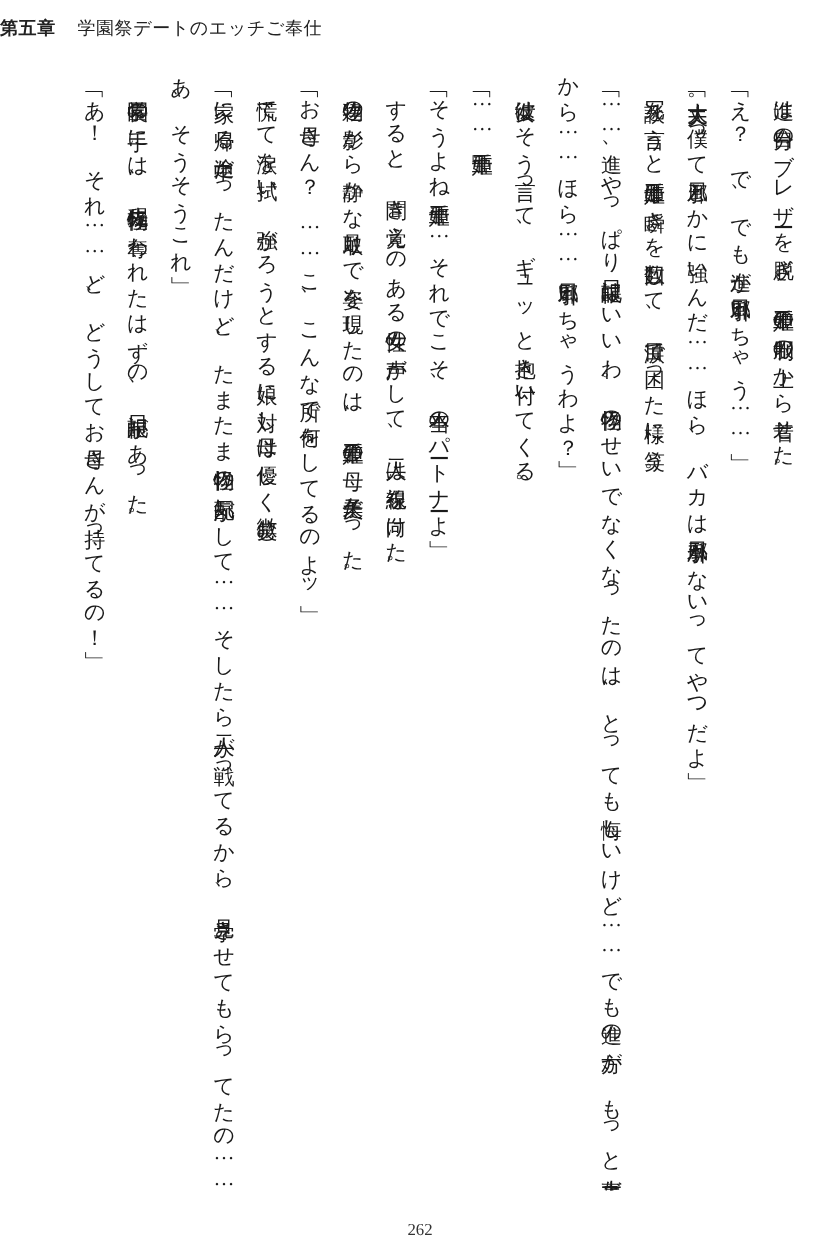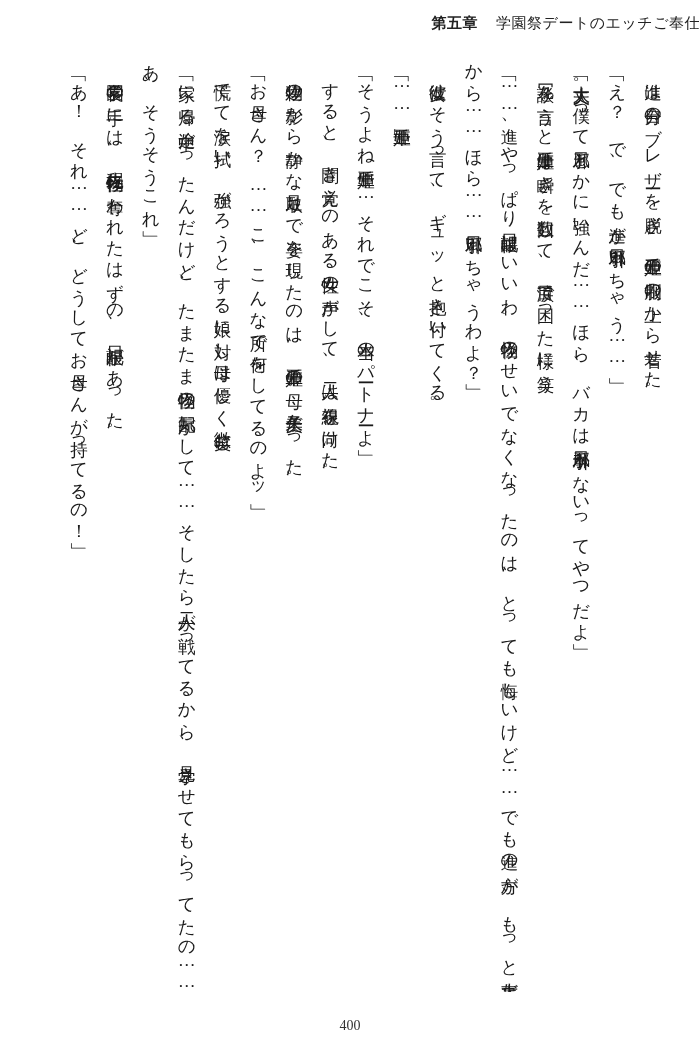--- a/index.html
+++ b/index.html
@@ -20,21 +20,21 @@
     height: 1050px;
     box-sizing: border-box;
     padding: 18px 26px 30px 26px;
   }
   
   .header {
     position: absolute;
     top: 14px;
     left: 0;
     width: 700px;
-    text-align: right;
+    text-align: left;
     font-size: 15px;
     letter-spacing: 0.5px;
     color: #222;
     white-space: nowrap;
   }
   .header .chapter-num {
     font-weight: 600;
     margin-right: 18px;
   }
   .header .chapter-title {
@@ -106,15 +106,15 @@
     <p class="para">「そうよね千亜姫……それでこそ、本当のパートナーよ」</p>
     <p class="para">すると、聞き覚えのある女性の声がして、二人は視線を向けた。</p>
     <p class="para">建物の影から静かな足取りで姿を現したのは、千亜姫の母、久美子だった。</p>
     <p class="para">「お母さん？　……こ、こんな所で何をしてるのよッ」</p>
     <p class="para">慌てて涙を拭い、強がろうとする娘に対し母は優しく微笑む。</p>
     <p class="para">「家に帰る途中だったんだけど、たまたま怪物の気配がして……そしたら二人が戦ってるから、見学させてもらってたの……あ、そうそうこれ」</p>
     <p class="para">学園長の手には、先程怪物に奪われたはずの、日記帳があった。</p>
     <p class="para">「あ！　それ……ど、どうしてお母さんが持ってるの！」</p>
   </div>
 
-  <div class="page-number">400</div>
+  <div class="page-number">262</div>
 
 </div>
 
 </body></html>

